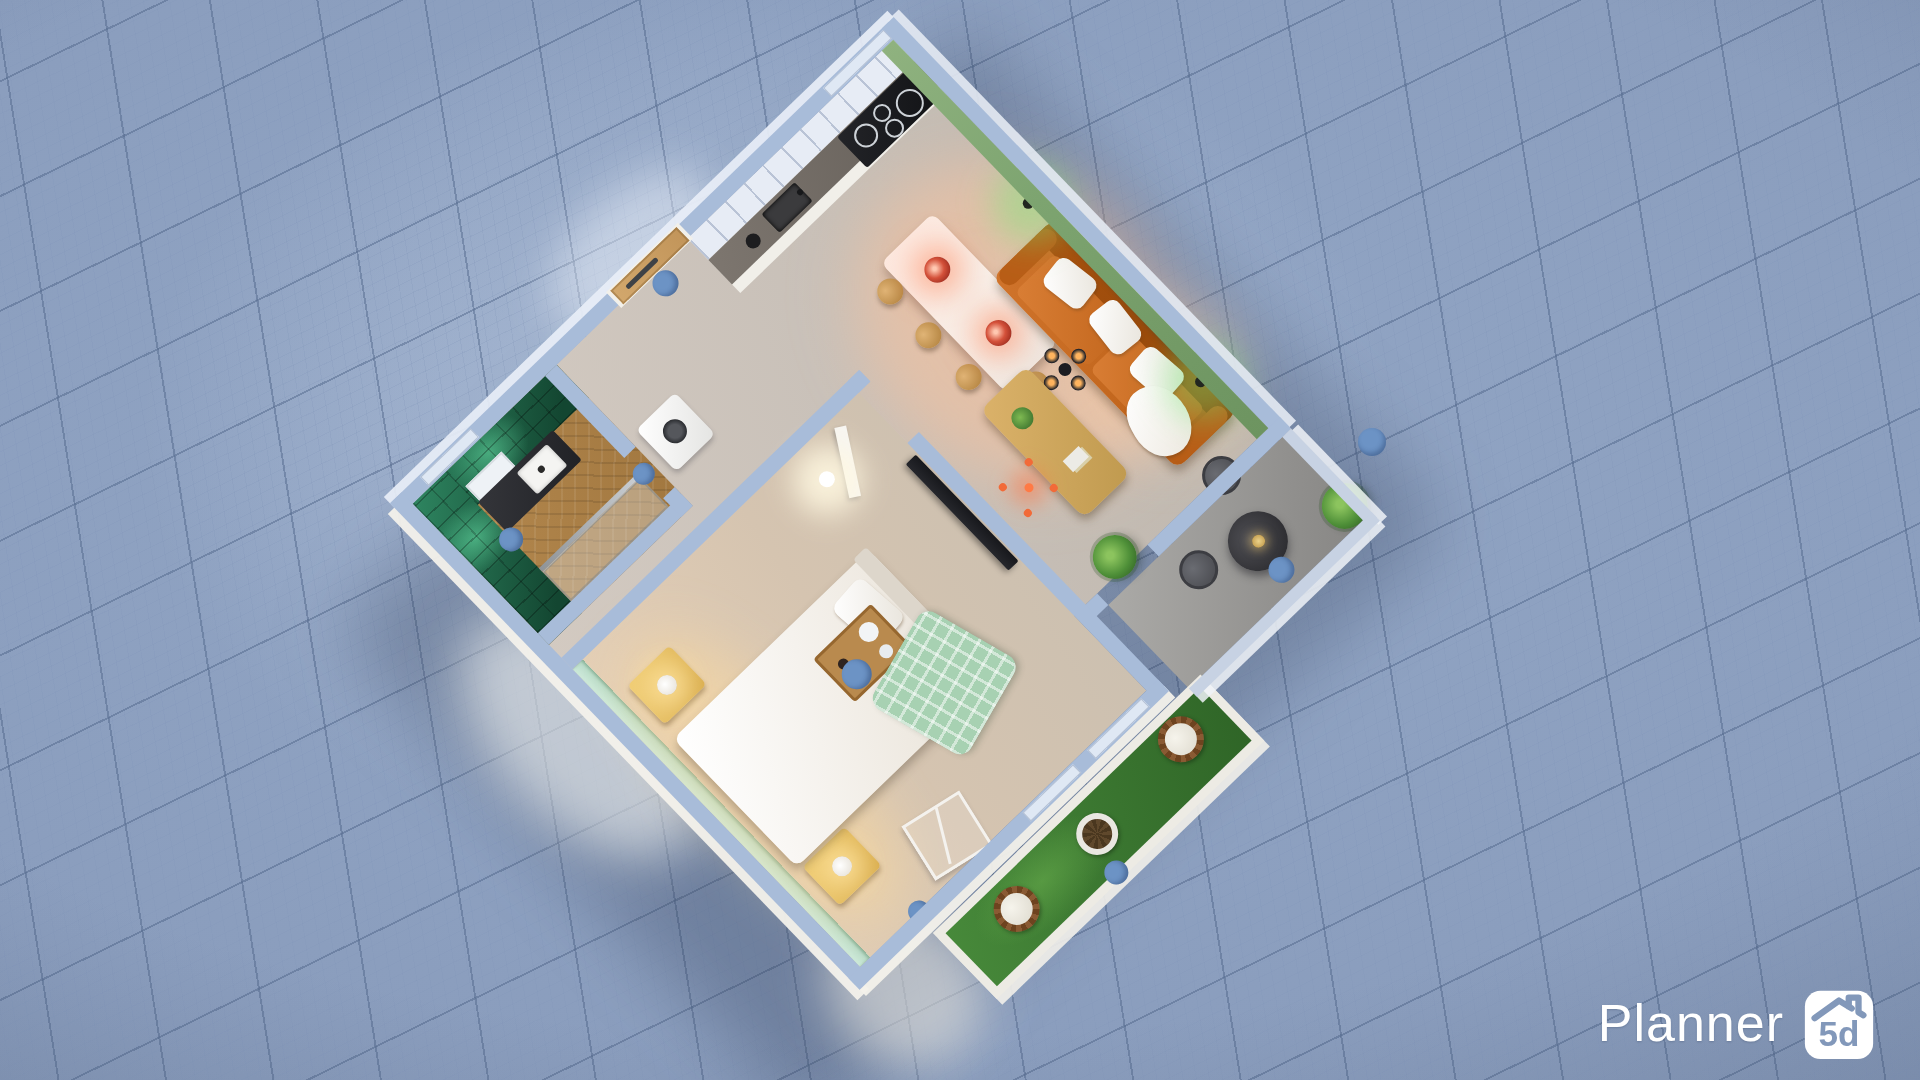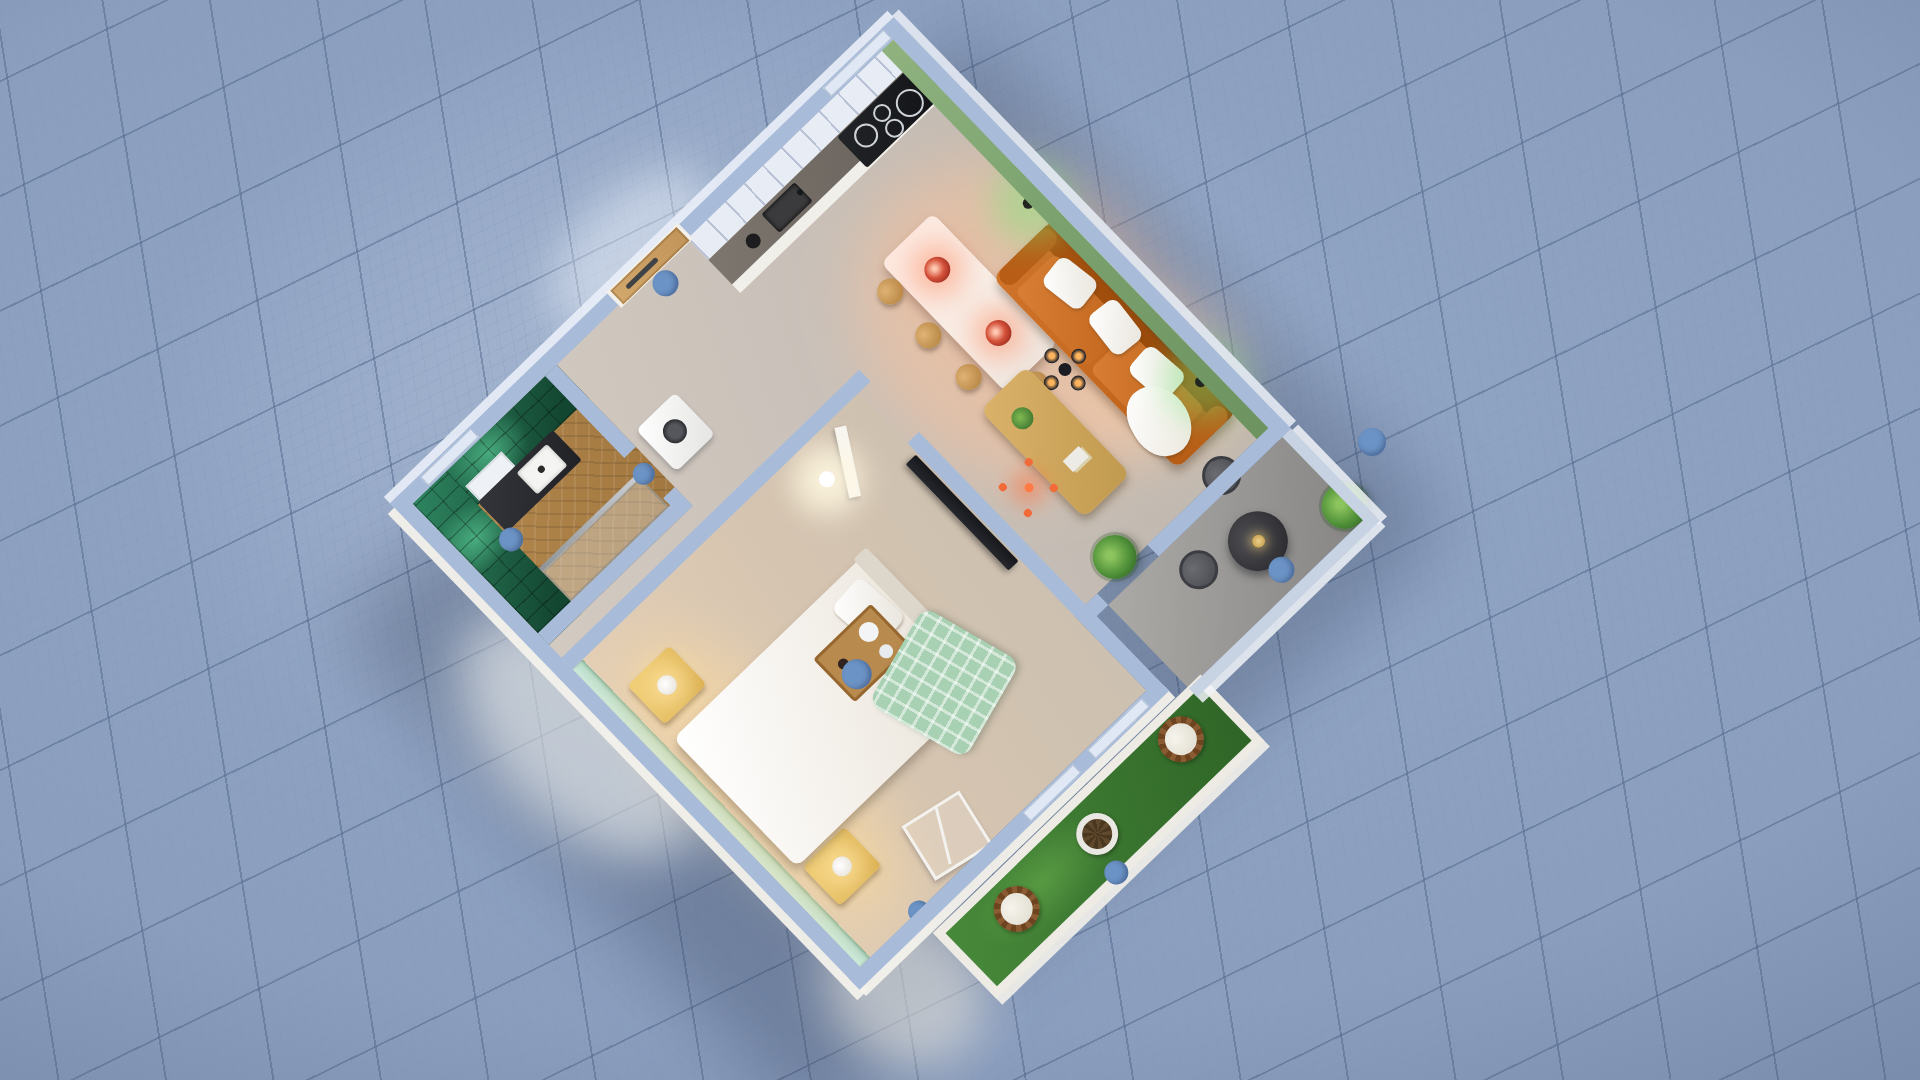--- a/index.html
+++ b/index.html
@@ -239,13 +239,21 @@
     <div class="abs" style="left:306px;top:0;width:92px;height:19px;background:linear-gradient(90deg,#d2a76c,#c2955a);box-shadow:inset 0 0 0 2px rgba(120,85,40,.35);">
       <div class="abs" style="left:14px;top:7px;width:42px;height:5px;background:#3f4246;border-radius:2px;"></div>
     </div>
     <div class="marker" style="left:338px;top:20px;width:26px;height:26px;"></div>
   </div>
 
   <div class="marker" style="left:1358px;top:428px;width:28px;height:28px;"></div>
 
   <div class="vignette"></div>
 
+  <div class="logo">
+    <span class="logo-text">Planner</span>
+    <svg width="78" height="82" viewBox="0 0 80 84">
+      <rect x="5" y="9" width="70" height="70" rx="16" fill="#ffffff"></rect>
+      <path d="M15 37 L40 19 L53 27 M50 25 V16 H60 V31 L65 34" fill="none" stroke="var(--logo_badge,#8298ba)" stroke-width="6.5" stroke-linecap="round" stroke-linejoin="round"></path>
+      <text x="40" y="66" text-anchor="middle" font-family="Liberation Sans, sans-serif" font-size="36" font-weight="bold" fill="var(--logo_badge,#8298ba)">5d</text>
+    </svg>
+  </div>
 </div>
 
 </body></html>

